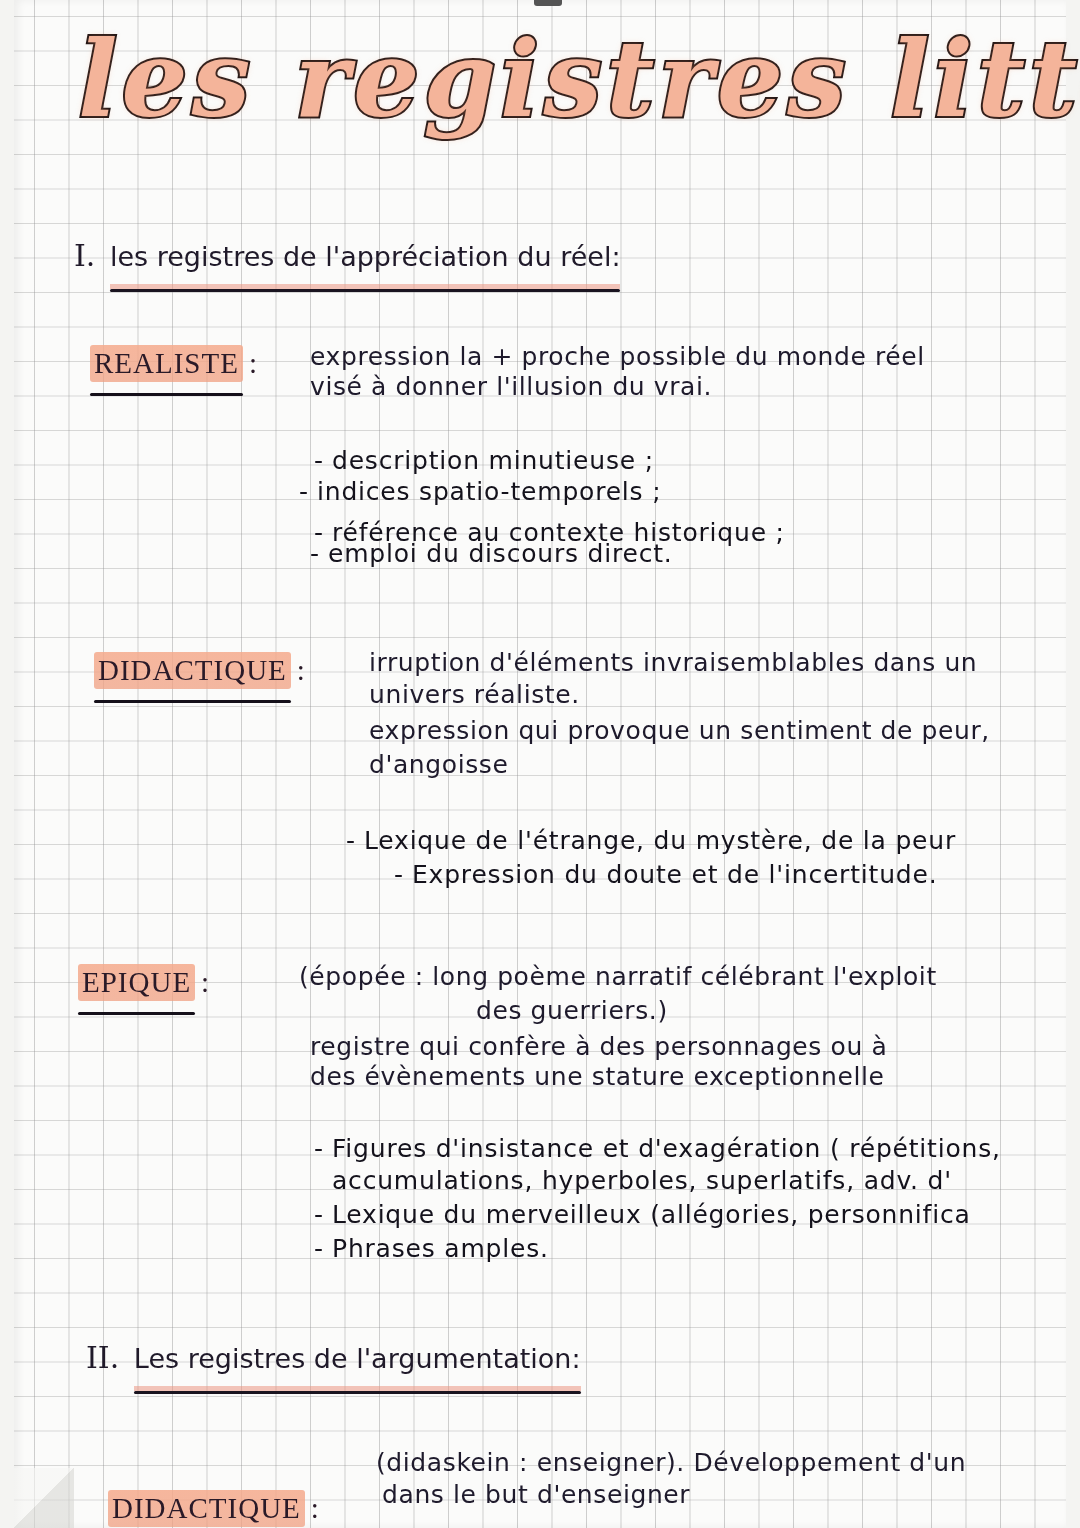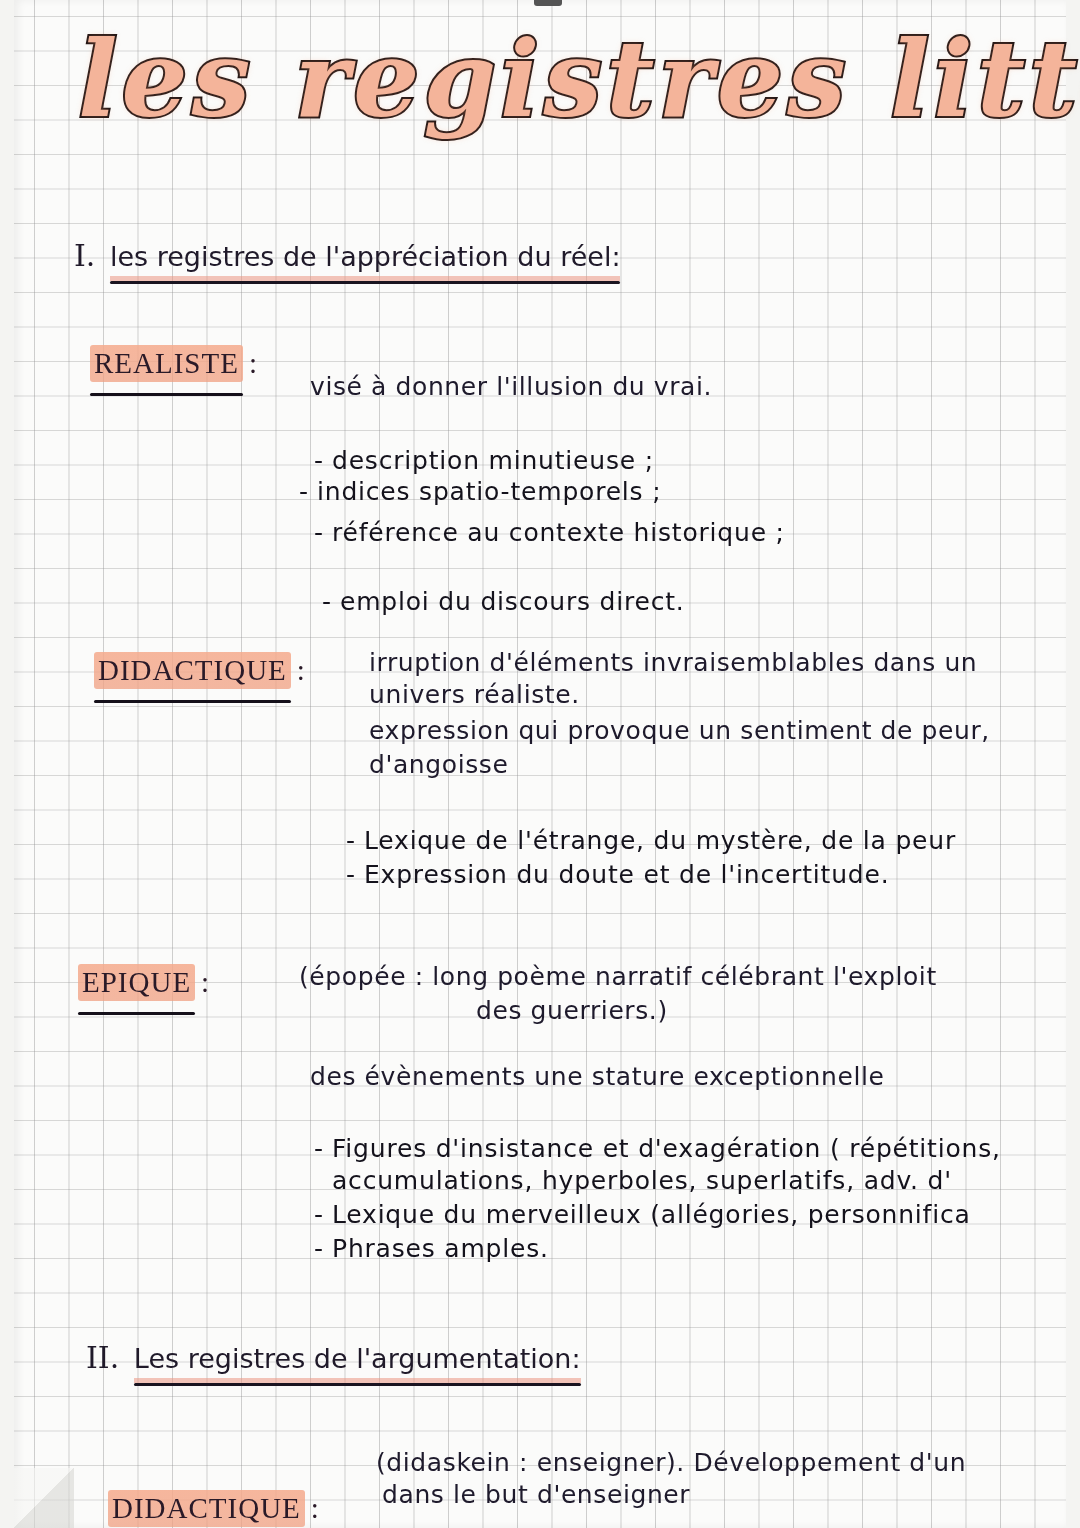--- a/index.html
+++ b/index.html
@@ -59,21 +59,21 @@
       white-space: nowrap;
     }
     .section-heading .num {
       font-family: "DejaVu Serif", serif;
       font-size: 30px;
       margin-right: 6px;
     }
     .ul {
       display: inline-block;
       position: relative;
-      padding-bottom: 8px;
+      padding-bottom: 16px;
     }
     .ul::after {
       content: "";
       position: absolute;
       left: 0;
       right: 0;
       bottom: -4px;
       height: 3px;
       background: #1a1420;
       border-radius: 2px;
@@ -152,43 +152,45 @@
   <div class="title">les registres littéraires</div>
 
   <div class="section-heading" style="left:60px; top:238px;">
     <span class="num">I.</span>
     <span class="ul hl">les registres de l'appréciation du réel:</span>
   </div>
 
   <div class="term" style="left:76px; top:345px;">
     <span class="label">REALISTE</span><span class="colon">:</span>
   </div>
+  <div class="def-line" style="left:296px; top:342px;">expression la + proche possible du monde réel</div>
   <div class="def-line" style="left:296px; top:372px;">visé à donner l'illusion du vrai.</div>
 
   <div class="bullet" style="left:300px; top:446px;"><span class="dash">-</span><span>description minutieuse ;</span></div>
   <div class="bullet" style="left:285px; top:477px;"><span class="dash">-</span><span>indices spatio-temporels ;</span></div>
   <div class="bullet" style="left:300px; top:508px;margin-top:10px;"><span class="dash">-</span><span>référence au contexte historique ;</span></div>
-  <div class="bullet" style="left:308px; top:539px;margin-top:48px;"><span class="dash">-</span><span>emploi du discours direct.</span></div>
+  <div class="bullet" style="left:296px; top:539px;"><span class="dash">-</span><span>emploi du discours direct.</span></div>
 
   <div class="term" style="left:80px; top:652px;">
     <span class="label">DIDACTIQUE</span><span class="colon">:</span>
   </div>
   <div class="def-line" style="left:355px; top:648px;">irruption d'éléments invraisemblables dans un</div>
   <div class="def-line" style="left:355px; top:680px;">univers réaliste.</div>
   <div class="def-line" style="left:355px; top:716px;">expression qui provoque un sentiment de peur,</div>
   <div class="def-line" style="left:355px; top:750px;">d'angoisse</div>
 
   <div class="bullet" style="left:332px; top:826px;"><span class="dash">-</span><span>Lexique de l'étrange, du mystère, de la peur</span></div>
-  <div class="bullet" style="left:332px; top:860px;"><span class="dash">-</span><span>Expression du doute et de l'incertitude.</span></div>
+  <div class="bullet" style="left:332px; top:860px;padding-left:48px;"><span class="dash">-</span><span>Expression du doute et de l'incertitude.</span></div>
 
   <div class="term" style="left:64px; top:964px;">
     <span class="label">EPIQUE</span><span class="colon">:</span>
   </div>
   <div class="def-line" style="left:285px; top:962px;">(épopée : long poème narratif célébrant l'exploit</div>
   <div class="def-line" style="left:462px; top:996px;">des guerriers.)</div>
+  <div class="def-line" style="left:296px; top:1032px;">registre qui confère à des personnages ou à</div>
   <div class="def-line" style="left:296px; top:1062px;">des évènements une stature exceptionnelle</div>
 
   <div class="bullet" style="left:300px; top:1134px;"><span class="dash">-</span><span>Figures d'insistance et d'exagération ( répétitions,</span></div>
   <div class="bullet" style="left:318px; top:1166px;"><span>accumulations, hyperboles, superlatifs, adv. d'</span></div>
   <div class="bullet" style="left:300px; top:1200px;"><span class="dash">-</span><span>Lexique du merveilleux (allégories, personnifica</span></div>
   <div class="bullet" style="left:300px; top:1234px;"><span class="dash">-</span><span>Phrases amples.</span></div>
 
   <div class="section-heading" style="left:72px; top:1340px;">
     <span class="num">II.</span>
     <span class="ul hl">Les registres de l'argumentation:</span>

